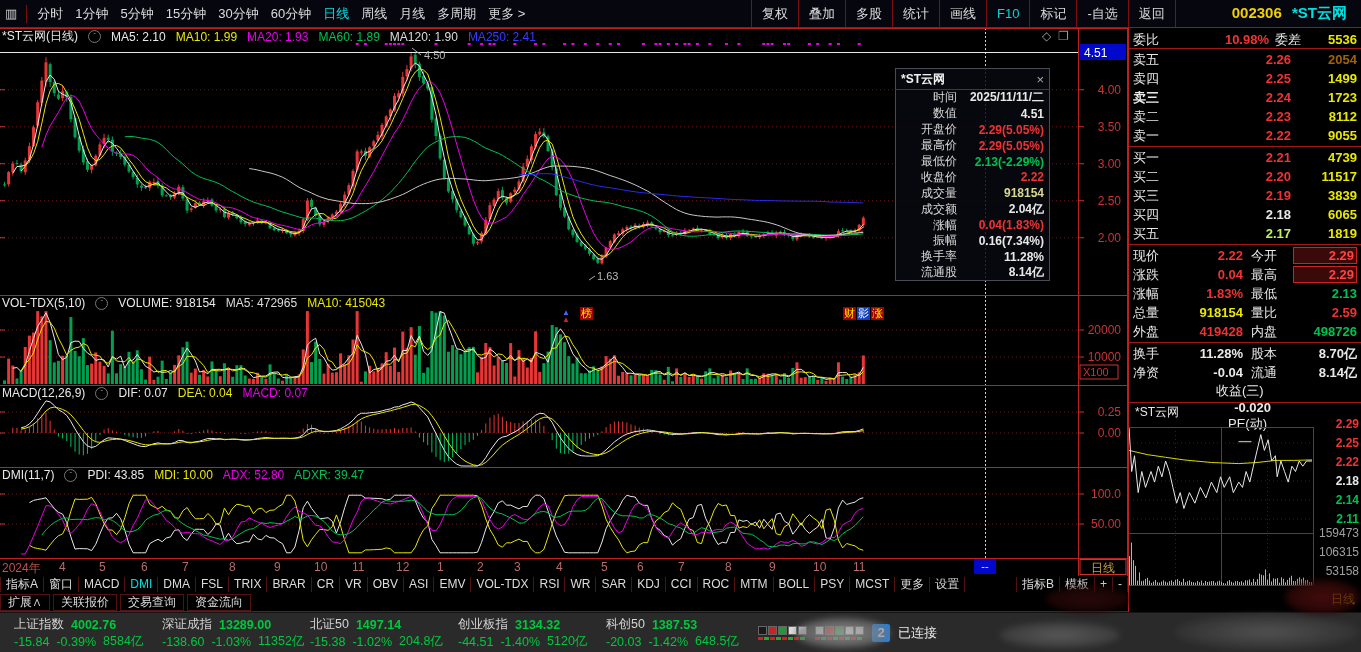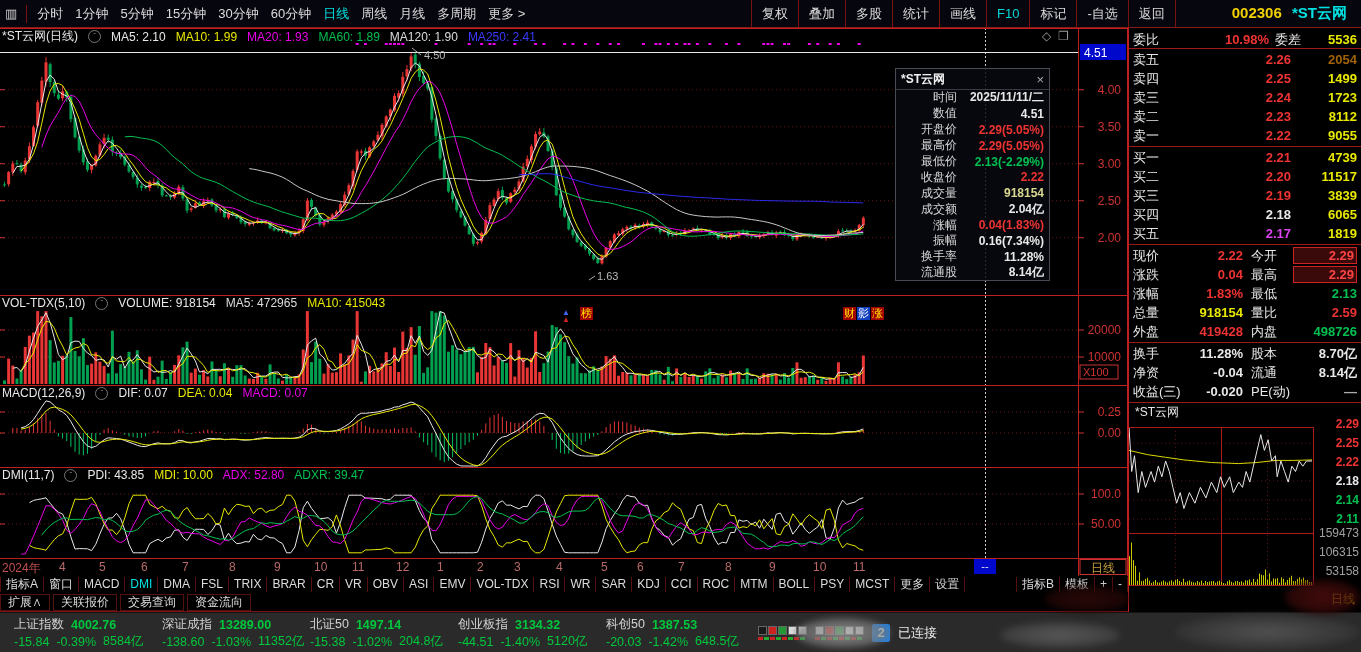--- a/index.html
+++ b/index.html
@@ -1247,21 +1247,21 @@
           <span class="rlabel" style="width: 36px;">卖五</span>
           <span class="rval" style="flex: 1 1 0%; text-align: right; color: rgb(238, 51, 51);">2.26</span>
           <span class="rval" style="width: 66px; text-align: right; color: #a16207;">2054</span>
         </div>
         <div class="rrow" style="top: 41px;">
           <span class="rlabel" style="width: 36px;">卖四</span>
           <span class="rval" style="flex: 1 1 0%; text-align: right; color: rgb(238, 51, 51);">2.25</span>
           <span class="rval" style="width: 66px; text-align: right; color: rgb(232, 232, 0);">1499</span>
         </div>
         <div class="rrow" style="top: 60px;">
-          <span class="rlabel" style="width: 36px;">卖三</span>
+          <span class="rlabel" style="width: 36px; font-weight: bold;">卖三</span>
           <span class="rval" style="flex: 1 1 0%; text-align: right; color: rgb(238, 51, 51);">2.24</span>
           <span class="rval" style="width: 66px; text-align: right; color: rgb(232, 232, 0);">1723</span>
         </div>
         <div class="rrow" style="top: 79px;">
           <span class="rlabel" style="width: 36px;">卖二</span>
           <span class="rval" style="flex: 1 1 0%; text-align: right; color: rgb(238, 51, 51);">2.23</span>
           <span class="rval" style="width: 66px; text-align: right; color: rgb(232, 232, 0);">8112</span>
         </div>
         <div class="rrow" style="top: 98px;">
           <span class="rlabel" style="width: 36px;">卖一</span>
@@ -1284,21 +1284,21 @@
           <span class="rval" style="flex: 1 1 0%; text-align: right; color: rgb(238, 51, 51);">2.19</span>
           <span class="rval" style="width: 66px; text-align: right; color: rgb(232, 232, 0);">3839</span>
         </div>
         <div class="rrow" style="top: 177px;">
           <span class="rlabel" style="width: 36px;">买四</span>
           <span class="rval" style="flex: 1 1 0%; text-align: right; color: rgb(232, 232, 232);">2.18</span>
           <span class="rval" style="width: 66px; text-align: right; color: rgb(232, 232, 0);">6065</span>
         </div>
         <div class="rrow" style="top: 196px;">
           <span class="rlabel" style="width: 36px;">买五</span>
-          <span class="rval" style="flex: 1 1 0%; text-align: right; color: #d946ef;">2.17</span>
+          <span class="rval" style="flex: 1 1 0%; text-align: right; color: #bef264;">2.17</span>
           <span class="rval" style="width: 66px; text-align: right; color: rgb(232, 232, 0);">1819</span>
         </div>
         <div class="rsep" style="top: 216px;"></div>
         <div class="rrow" style="top: 218px;">
           <span class="rlabel" style="width: 58px;">现价</span>
           <span class="rval" style="width: 52px; text-align: right; color: rgb(238, 51, 51);">2.22</span>
           <span class="rlabel" style="width: 42px; margin-left: 8px;">今开</span>
           <span class="rval boxedval" style="flex: 1 1 0%; text-align: right; color: rgb(255, 68, 68);">2.29</span>
         </div>
         <div class="rrow" style="top: 237px;">
@@ -1331,21 +1331,21 @@
           <span class="rval" style="width: 52px; text-align: right; color: rgb(232, 232, 232);">11.28%</span>
           <span class="rlabel" style="width: 42px; margin-left: 8px;">股本</span>
           <span class="rval" style="flex: 1 1 0%; text-align: right; color: rgb(232, 232, 232);">8.70亿</span>
         </div>
         <div class="rrow" style="top: 335px;">
           <span class="rlabel" style="width: 58px;">净资</span>
           <span class="rval" style="width: 52px; text-align: right; color: rgb(232, 232, 232);">-0.04</span>
           <span class="rlabel" style="width: 42px; margin-left: 8px;">流通</span>
           <span class="rval" style="flex: 1 1 0%; text-align: right; color: rgb(232, 232, 232);">8.14亿</span>
         </div>
-        <div class="rrow" style="top: 354px;">
+        <div class="rrow" style="top: 354px; flex-direction: column;">
           <span class="rlabel" style="width: 58px;">收益(三)</span>
           <span class="rval" style="width: 52px; text-align: right; color: rgb(232, 232, 232);">-0.020</span>
           <span class="rlabel" style="width: 42px; margin-left: 8px;">PE(动)</span>
           <span class="rval" style="flex: 1 1 0%; text-align: right; color: rgb(170, 170, 170);">—</span>
         </div>
         <div class="rsep" style="top: 374px;"></div>
       </div>
     <span id="mini-title">*ST云网</span>
     <svg id="mini-svg" class="abs" style="left:0;top:368px;" width="233" height="216">
         <g>

